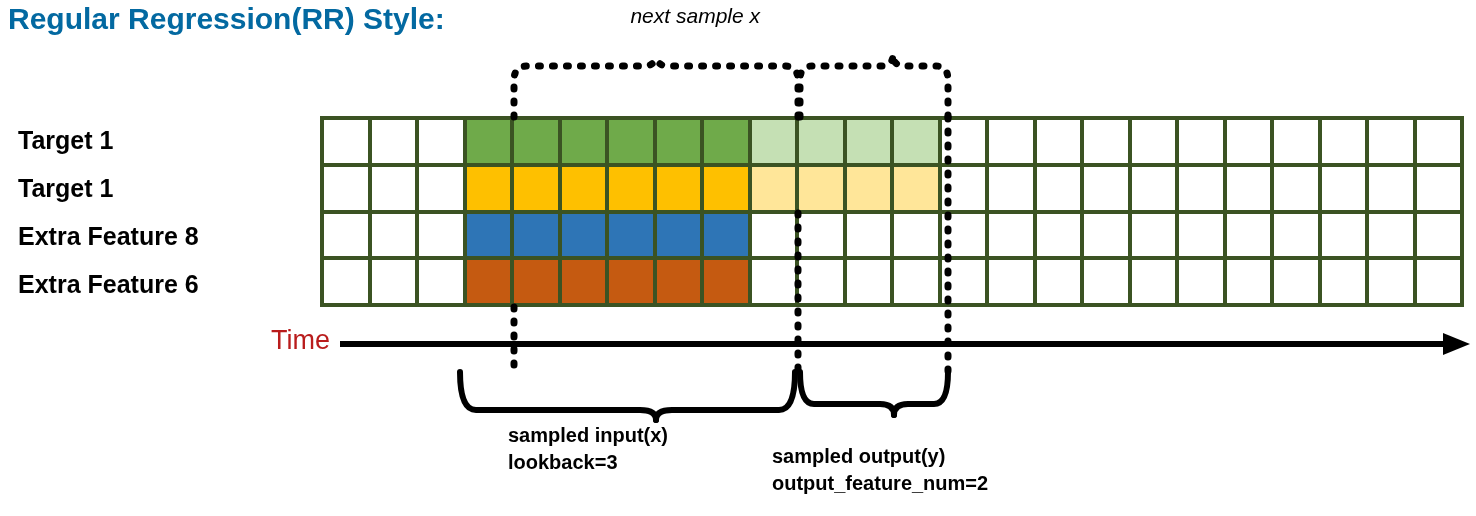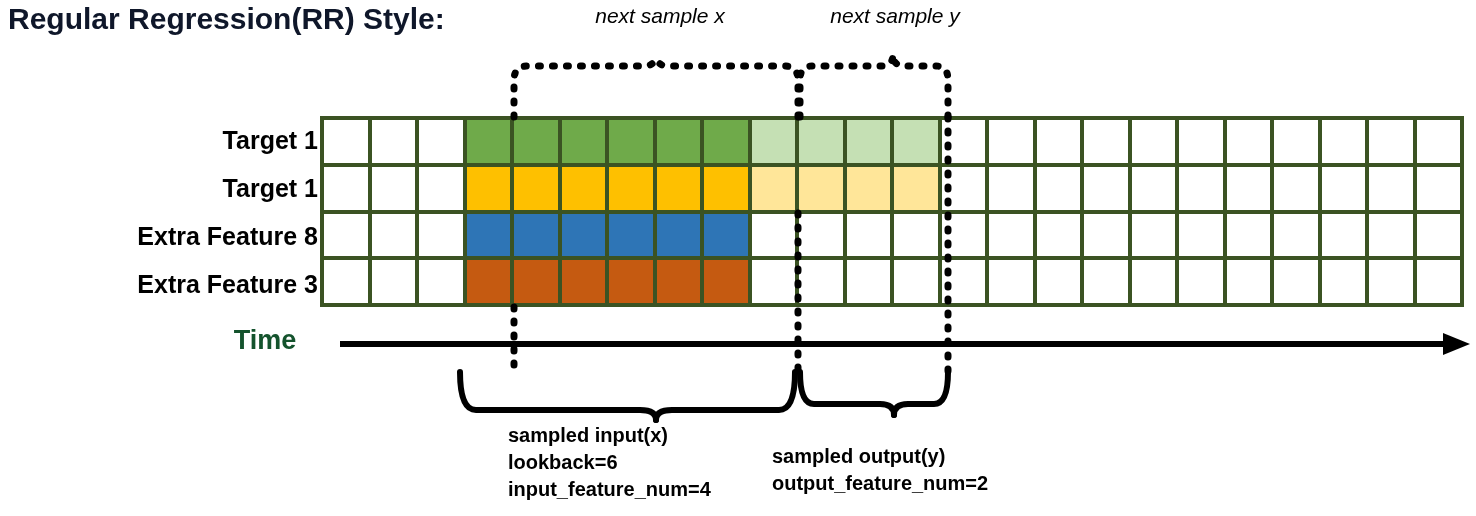--- a/index.html
+++ b/index.html
@@ -22,31 +22,30 @@
     height: 516px;
   }
 
   
   #title {
     position: absolute;
     left: 8px;
     top: 2px;
     font-size: 30px;
     font-weight: 700;
-    color: #0f172a;
+    color: #0369a1;
     letter-spacing: 0px;
     white-space: nowrap;
   }
 
   
   .row-label {
     position: absolute;
     right: 1158px;      
     width: 300px;
-    text-align: right;
     font-size: 25px;
     font-weight: 700;
     color: #000000;
     white-space: nowrap;
     line-height: 47px;
     height: 47px;
   }
 
   
   #grid {
@@ -70,24 +69,24 @@
   .c-lgold  { background: #ffe699; }
   .c-blue   { background: #2e75b6; }
   .c-orange { background: #c55a11; }
 
   
   #time-label {
     position: absolute;
     left: 200px;
     top: 325px;
     width: 130px;
-    text-align: center;
+    text-align: right;
     font-size: 27px;
-    font-weight: 700;
-    color: #14532d;
+    font-weight: 400;
+    color: #b91c1c;
   }
   #time-axis {
     position: absolute;
     left: 340px;
     top: 331px;
     width: 1130px;
     height: 26px;
   }
 
   
@@ -100,21 +99,21 @@
   }
 
   
   .top-caption {
     position: absolute;
     font-size: 21px;
     font-style: italic;
     font-weight: 500;
     color: #000000;
     white-space: nowrap;
-    text-align: center;
+    text-align: right;
   }
   #cap-next-x { left: 560px; top: 4px; width: 200px; }
   #cap-next-y { left: 795px; top: 4px; width: 200px; }
 
   .bottom-caption {
     position: absolute;
     font-size: 20px;
     font-weight: 600;
     color: #000000;
     white-space: nowrap;
@@ -127,21 +126,21 @@
 </head>
 <body>
 
 <div id="stage">
 
   <div id="title">Regular Regression(RR) Style:</div>
 
   <div class="row-label" style="top:117px;">Target 1</div>
   <div class="row-label" style="top:165px;">Target 1</div>
   <div class="row-label" style="top:213px;">Extra Feature 8</div>
-  <div class="row-label" style="top:261px;">Extra Feature 3</div>
+  <div class="row-label" style="top:261px;">Extra Feature 6</div>
 
   <div id="grid">
       <div class="cell"></div>
       <div class="cell"></div>
       <div class="cell"></div>
       <div class="cell c-green"></div>
       <div class="cell c-green"></div>
       <div class="cell c-green"></div>
       <div class="cell c-green"></div>
       <div class="cell c-green"></div>
@@ -235,26 +234,24 @@
       <div class="cell"></div>
     </div>
 
   <div id="time-label">Time</div>
   <svg id="time-axis" viewBox="0 0 1130 26">
     <line x1="0" y1="13" x2="1105" y2="13" stroke="#000000" stroke-width="6"></line>
     <polygon points="1103,2 1130,13 1103,24" fill="#000000"></polygon>
   </svg>
 
   <div class="top-caption" id="cap-next-x">next sample x</div>
-  <div class="top-caption" id="cap-next-y">next sample y</div>
 
   <div class="bottom-caption" id="cap-input">
     <div>sampled input(x)</div>
-    <div>lookback=6</div>
-    <div>input_feature_num=4</div>
+    <div>lookback=3</div>
   </div>
   <div class="bottom-caption" id="cap-output">
     <div>sampled output(y)</div>
     <div>output_feature_num=2</div>
   </div>
 
   <svg id="overlay" viewBox="0 0 1476 516">
 
     <g fill="none" stroke="#000000" stroke-width="7" stroke-linecap="round" stroke-dasharray="2 12">
       <path d="M 514,117 L 514,80 Q 514,66 528,66 L 644,66 Q 656,66 656,54"></path>

